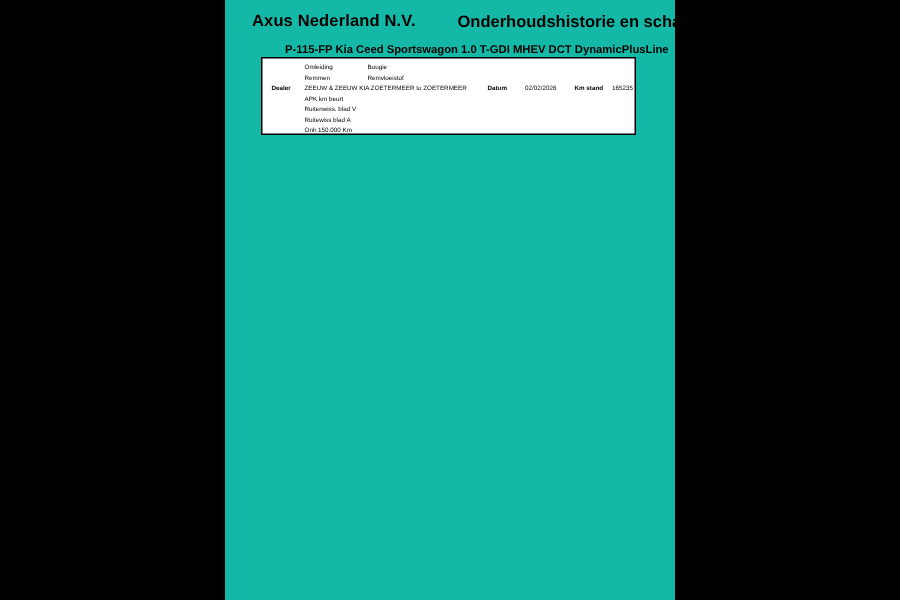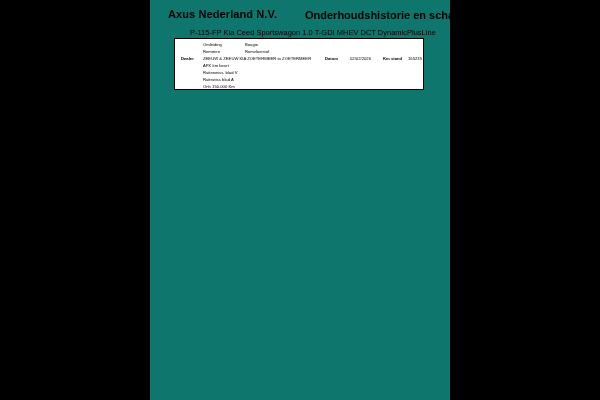--- a/index.html
+++ b/index.html
@@ -12,21 +12,21 @@
     background: #000000;
     font-family: "Liberation Sans", sans-serif;
     overflow: hidden;
   }
   .page {
     position: absolute;
     left: 150px;
     top: 0;
     width: 300px;
     height: 400px;
-    background: #0f766e;
+    background: #14b8a6;
   }
   .doc-header {
     position: absolute;
     left: 0;
     top: 8px;
     width: 300px;
     height: 16px;
   }
   .company-name {
     position: absolute;
@@ -46,21 +46,21 @@
     font-weight: bold;
     color: #000000;
     white-space: nowrap;
   }
   .vehicle-line {
     position: absolute;
     left: 40px;
     top: 28px;
     width: 260px;
     font-size: 7.5px;
-    font-weight: normal;
+    font-weight: bold;
     color: #000000;
     white-space: nowrap;
   }
   .detail-box {
     position: absolute;
     left: 24px;
     top: 38px;
     width: 250px;
     height: 52px;
     border: 1px solid #000000;

